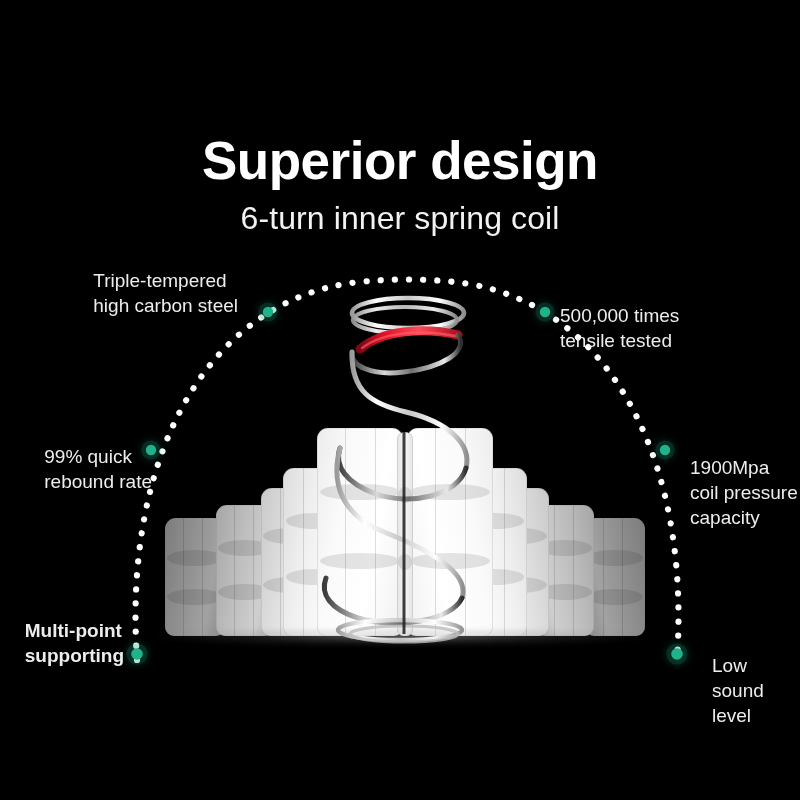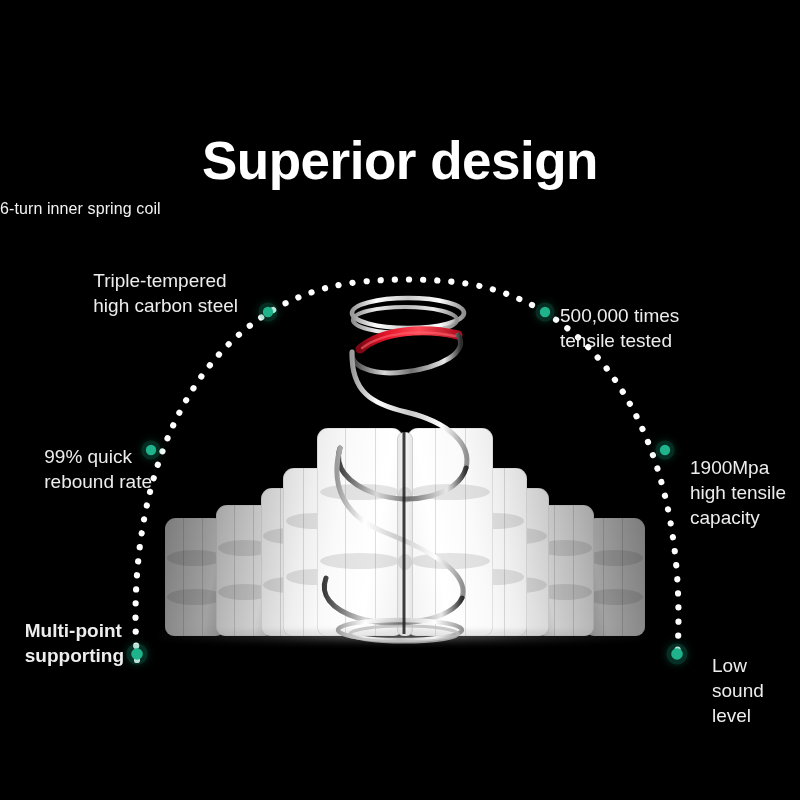--- a/index.html
+++ b/index.html
@@ -28,22 +28,23 @@
     font-size: 53px;
     font-weight: bold;
     letter-spacing: -0.5px;
     line-height: 1.02;
   }
   #subtitle {
     position: absolute;
     left: 0;
     top: 200px;
     width: 800px;
+    text-align: center;
     color: #f2f2f2;
-    font-size: 16px;
+    font-size: 32px;
     font-weight: 400;
     letter-spacing: 0.1px;
   }
 
   
   .callout {
     position: absolute;
     color: #ededed;
     font-size: 19px;
     font-weight: 400;
@@ -265,18 +266,18 @@
   <div class="callout right-al" id="label-steel">Triple-tempered
 high carbon steel</div>
   <div class="callout right-al" id="label-rebound">99% quick
 rebound rate</div>
   <div class="callout right-al" id="label-multi">Multi-point
 supporting</div>
 
   <div class="callout left-al" id="label-tensile">500,000 times
 tensile tested</div>
   <div class="callout left-al" id="label-pressure">1900Mpa
-high tensile
+coil pressure
 capacity</div>
   <div class="callout left-al" id="label-sound">Low sound
 level</div>
 
 </div>
 
 </body></html>

